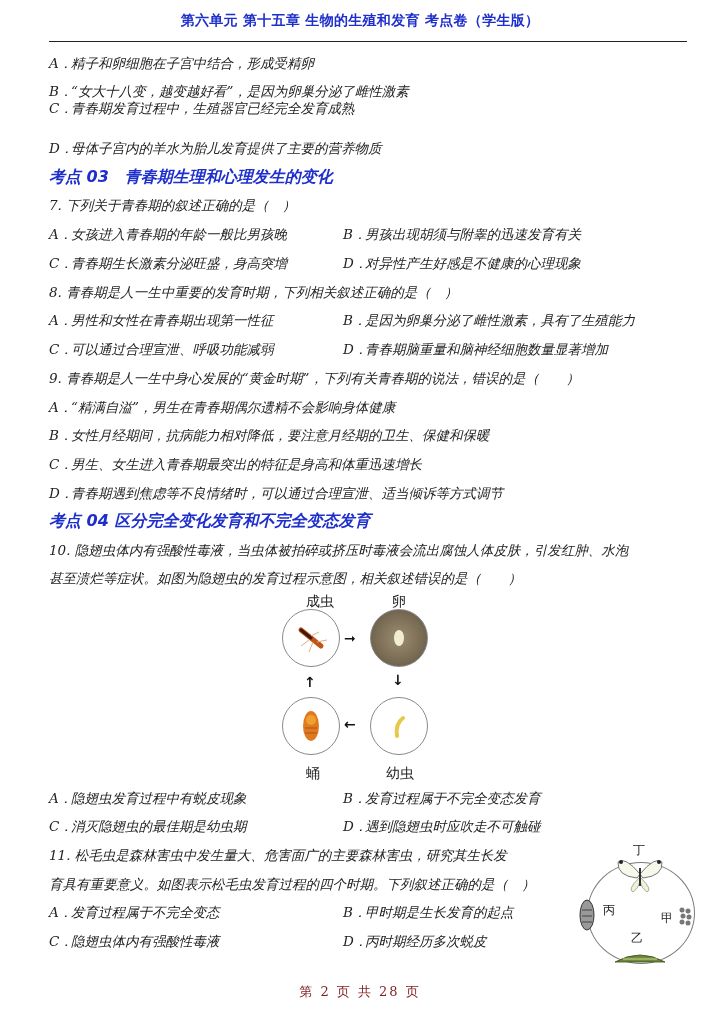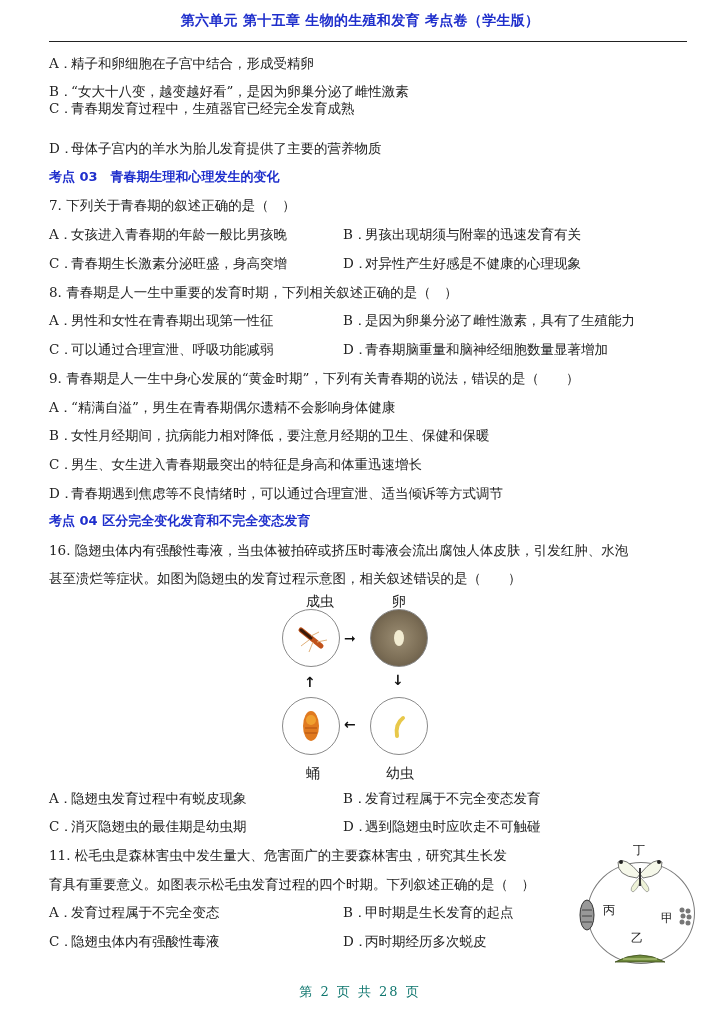--- a/index.html
+++ b/index.html
@@ -1,24 +1,24 @@
 <!DOCTYPE html>
 <html><head>
 <meta charset="utf-8">
 <style>
   html, body { margin:0; padding:0; background:#ffffff; }
   body { width:720px; height:1024px; position:relative; overflow:hidden;
          font-family: "DejaVu Serif", "Liberation Serif", serif; color:#1a1a1a; }
   .header-title { position:absolute; top:12px; left:0; width:720px; text-align:center;
          font-family:"DejaVu Sans", sans-serif; font-weight:bold; font-size:14px; color:#1f2fcc; letter-spacing:0.3px; }
   .header-rule { position:absolute; top:41px; left:49px; width:638px; height:1px; background:#222; }
-  .line { position:absolute; left:49px; font-size:13.5px; line-height:18px; white-space:nowrap; color:#222; }
+  .line { position:absolute; left:49px; font-size:13.5px; line-height:18px; white-space:nowrap; color:#222;font-style:italic; }
   .line .lab { display:inline-block; width:22px; }
-  .section { color:#1f2fcc; font-family:"DejaVu Sans", sans-serif; font-weight:bold; font-size:13px; }
-  .footer { position:absolute; top:983px; left:0; width:720px; text-align:center; font-size:13px; color:#0f766e; letter-spacing:2px; }
+  .section { color:#1f2fcc; font-family:"DejaVu Sans", sans-serif; font-weight:bold; font-size:16px; }
+  .footer { position:absolute; top:983px; left:0; width:720px; text-align:center; font-size:13px; color:#7f1d1d; letter-spacing:2px; }
 
   
   .fig10 { position:absolute; left:278px; top:593px; width:166px; height:186px; }
   .circ { position:absolute; width:56px; height:56px; border-radius:50%; border:1.5px solid #8a8a8a; background:#fff; }
   .circ.egg { background: radial-gradient(circle at 50% 50%, #9b8d73 0%, #7c6e56 55%, #5b5040 100%); }
   .flabel { position:absolute; font-family:"DejaVu Sans", sans-serif; font-size:14px; color:#222; }
   .arrow { position:absolute; font-family:"DejaVu Sans", sans-serif; font-size:14px; color:#111; font-weight:bold; line-height:14px; }
 
   
   .fig11 { position:absolute; left:575px; top:840px; width:130px; height:130px; }
@@ -51,21 +51,21 @@
 <div class="line" style="top:340px;left:343px"><span class="lab">D．</span><span>青春期脑重量和脑神经细胞数量显著增加</span></div>
 
 <div class="line" style="top:369px"><span>9.</span> <span>青春期是人一生中身心发展的“黄金时期”，下列有关青春期的说法，错误的是（　　）</span></div>
 <div class="line" style="top:398px"><span class="lab">A．</span><span>“精满自溢”，男生在青春期偶尔遗精不会影响身体健康</span></div>
 <div class="line" style="top:426px"><span class="lab">B．</span><span>女性月经期间，抗病能力相对降低，要注意月经期的卫生、保健和保暖</span></div>
 <div class="line" style="top:455px"><span class="lab">C．</span><span>男生、女生进入青春期最突出的特征是身高和体重迅速增长</span></div>
 <div class="line" style="top:484px"><span class="lab">D．</span><span>青春期遇到焦虑等不良情绪时，可以通过合理宣泄、适当倾诉等方式调节</span></div>
 
 <div class="line section" style="top:512px">考点 04  区分完全变化发育和不完全变态发育</div>
 
-<div class="line" style="top:541px"><span>16.</span> <span>隐翅虫体内有强酸性毒液，当虫体被拍碎或挤压时毒液会流出腐蚀人体皮肤，引发红肿、水泡</span></div>
+<div class="line" style="top:541px"><span>10.</span> <span>隐翅虫体内有强酸性毒液，当虫体被拍碎或挤压时毒液会流出腐蚀人体皮肤，引发红肿、水泡</span></div>
 <div class="line" style="top:569px">甚至溃烂等症状。如图为隐翅虫的发育过程示意图，相关叙述错误的是（　　）</div>
 
 <div class="fig10">
   <div class="flabel" style="left:28px;top:0px">成虫</div>
   <div class="flabel" style="left:114px;top:0px">卵</div>
   <div class="circ" style="left:4px;top:16px">
     <svg width="56" height="56" viewBox="0 0 56 56">
       <line x1="18" y1="20" x2="38" y2="36" stroke="#c0521a" stroke-width="5" stroke-linecap="round"></line>
       <line x1="18" y1="20" x2="28" y2="28" stroke="#3a1a0a" stroke-width="3" stroke-linecap="round"></line>
       <line x1="26" y1="30" x2="18" y2="36" stroke="#e0b07a" stroke-width="1"></line>

